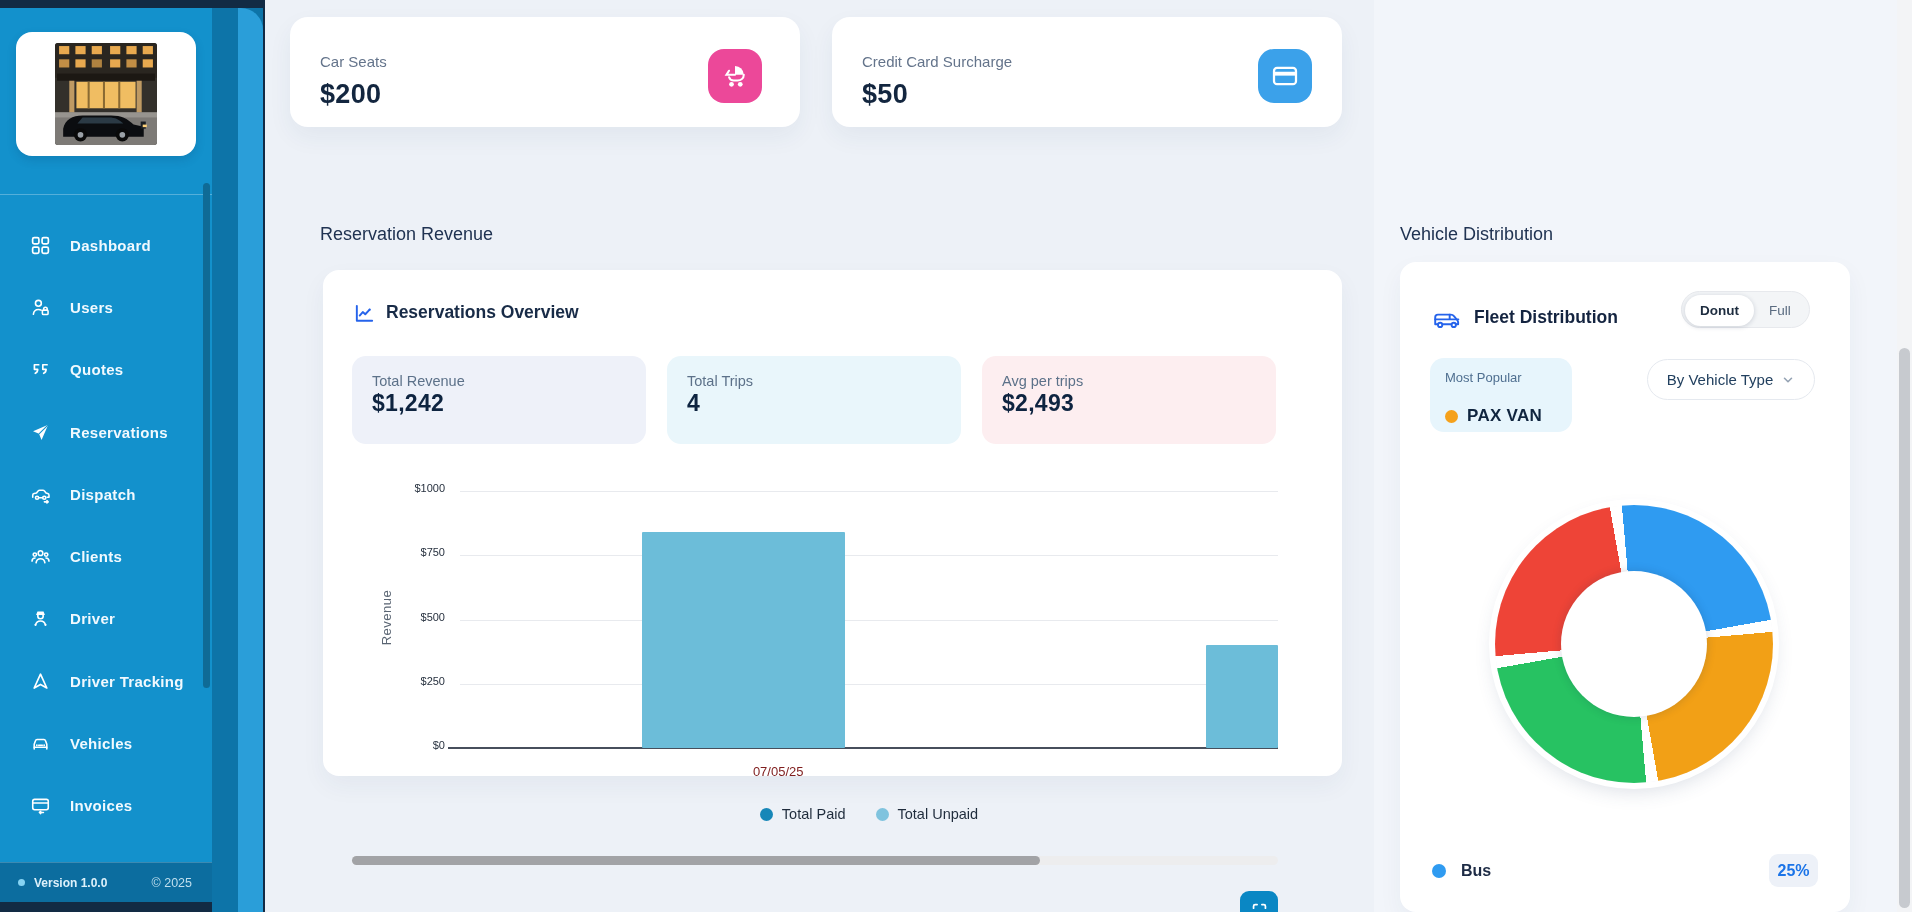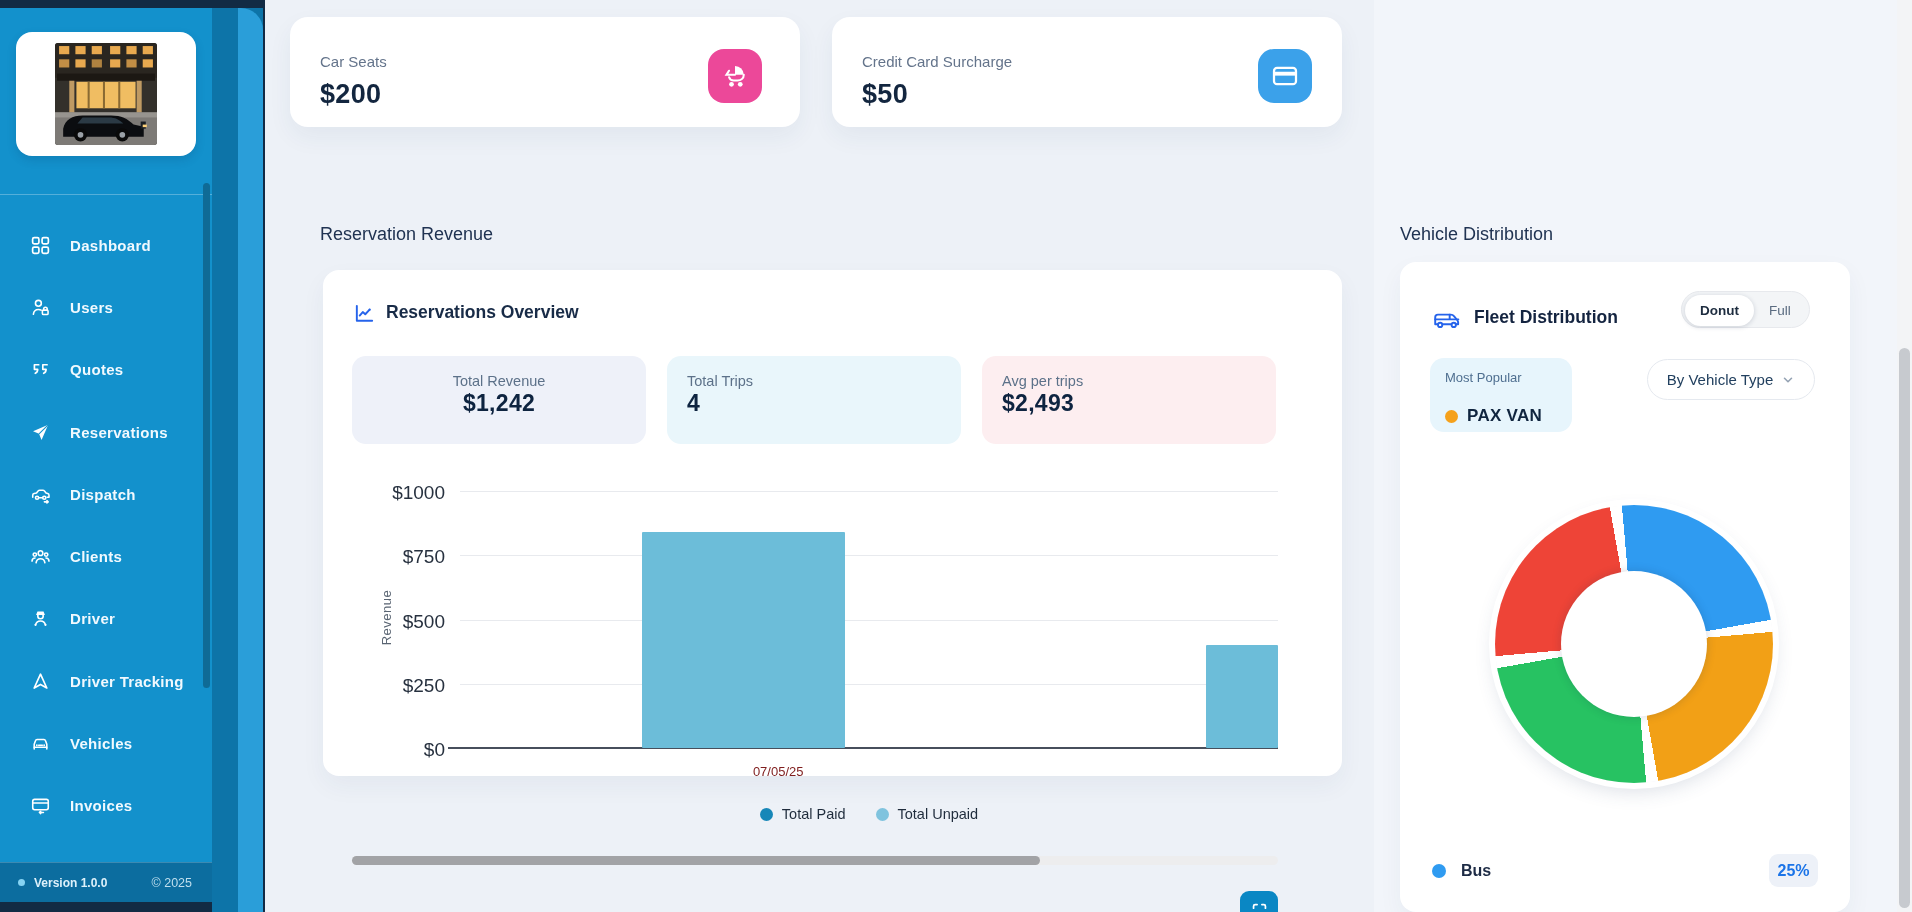--- a/index.html
+++ b/index.html
@@ -41,21 +41,21 @@
   
   .rev-card{left:323px;top:270px;width:1019px;height:506px;background:#fff;border-radius:16px;box-shadow:0 10px 24px rgba(40,60,100,.05)}
   .card-head-icon{position:absolute;left:30px;top:32px;width:23px;height:23px}
   .card-head-title{position:absolute;left:63px;top:32px;font-size:17.5px;font-weight:600;color:#182b47}
   .stats-row{position:absolute;left:29px;top:86px;display:flex;gap:21px}
   .stat{width:294px;height:88px;border-radius:14px;box-sizing:border-box;padding:17px 20px}
   .stat-label{font-size:14.5px;color:#5c7189}
   .stat-value{margin-top:1px;font-size:23px;font-weight:800;color:#0e2440;letter-spacing:.3px}
   .ylabel{position:absolute;left:18px;top:340px;width:90px;text-align:center;transform:rotate(-90deg);transform-origin:center;
           font-size:13px;color:#5a6573;letter-spacing:.5px}
-  .ytick{position:absolute;left:40px;width:82px;text-align:right;font-size:19px;font-weight:500;color:#27313f}
+  .ytick{position:absolute;left:40px;width:82px;text-align:right;font-size:11px;font-weight:500;color:#27313f}
   .gridline{position:absolute;left:137px;width:818px;height:1px;background:#e8eaee}
   .baseline{position:absolute;left:125px;top:477px;width:830px;height:2px;background:#474f5c}
   .bar{position:absolute;border-radius:1px}
   .xtick{position:absolute;top:494px;width:120px;text-align:right;font-size:13px;color:#7f1d1d}
   .bar-legend{position:absolute;left:137px;top:536px;width:818px;display:flex;justify-content:center;gap:30px}
   .leg-item{display:flex;align-items:center;gap:9px;font-size:14.5px;color:#1f2c3c;cursor:pointer}
   .leg-dot{width:13px;height:13px;border-radius:50%}
   .h-scroll{position:absolute;left:29px;top:586px;width:926px;height:9px;border-radius:5px;background:#ededee;cursor:pointer}
   .h-thumb{position:absolute;left:0;top:0;width:688px;height:9px;border-radius:5px;background:#a2a3a6}
   .expand-btn{position:absolute;left:917px;top:621px;width:38px;height:38px;border-radius:9px;background:#0a87c4;
@@ -322,21 +322,21 @@
   <svg class="card-head-icon" viewBox="0 0 24 24">
     <g fill="none" stroke="#2563eb" stroke-width="2" stroke-linecap="round" stroke-linejoin="round">
       <path d="M4 4v15.5M4 19.5h16"></path>
       <path d="M7 14.2l3.2-3.7 2.6 2.3L17.3 8"></path>
     </g>
     <circle cx="17.4" cy="8" r="1.1" fill="#2563eb"></circle>
   </svg>
   <div class="card-head-title">Reservations Overview</div>
 
   <div class="stats-row">
-      <div class="stat" style="background: rgb(238, 241, 249); text-align: center;">
+      <div class="stat" style="background: rgb(238, 241, 249);">
         <div class="stat-label">Total Revenue</div>
         <div class="stat-value">$1,242</div>
       </div>
       <div class="stat" style="background: rgb(233, 246, 251);">
         <div class="stat-label">Total Trips</div>
         <div class="stat-value">4</div>
       </div>
       <div class="stat" style="background: rgb(253, 238, 240);">
         <div class="stat-label">Avg per trips</div>
         <div class="stat-value">$2,493</div>

